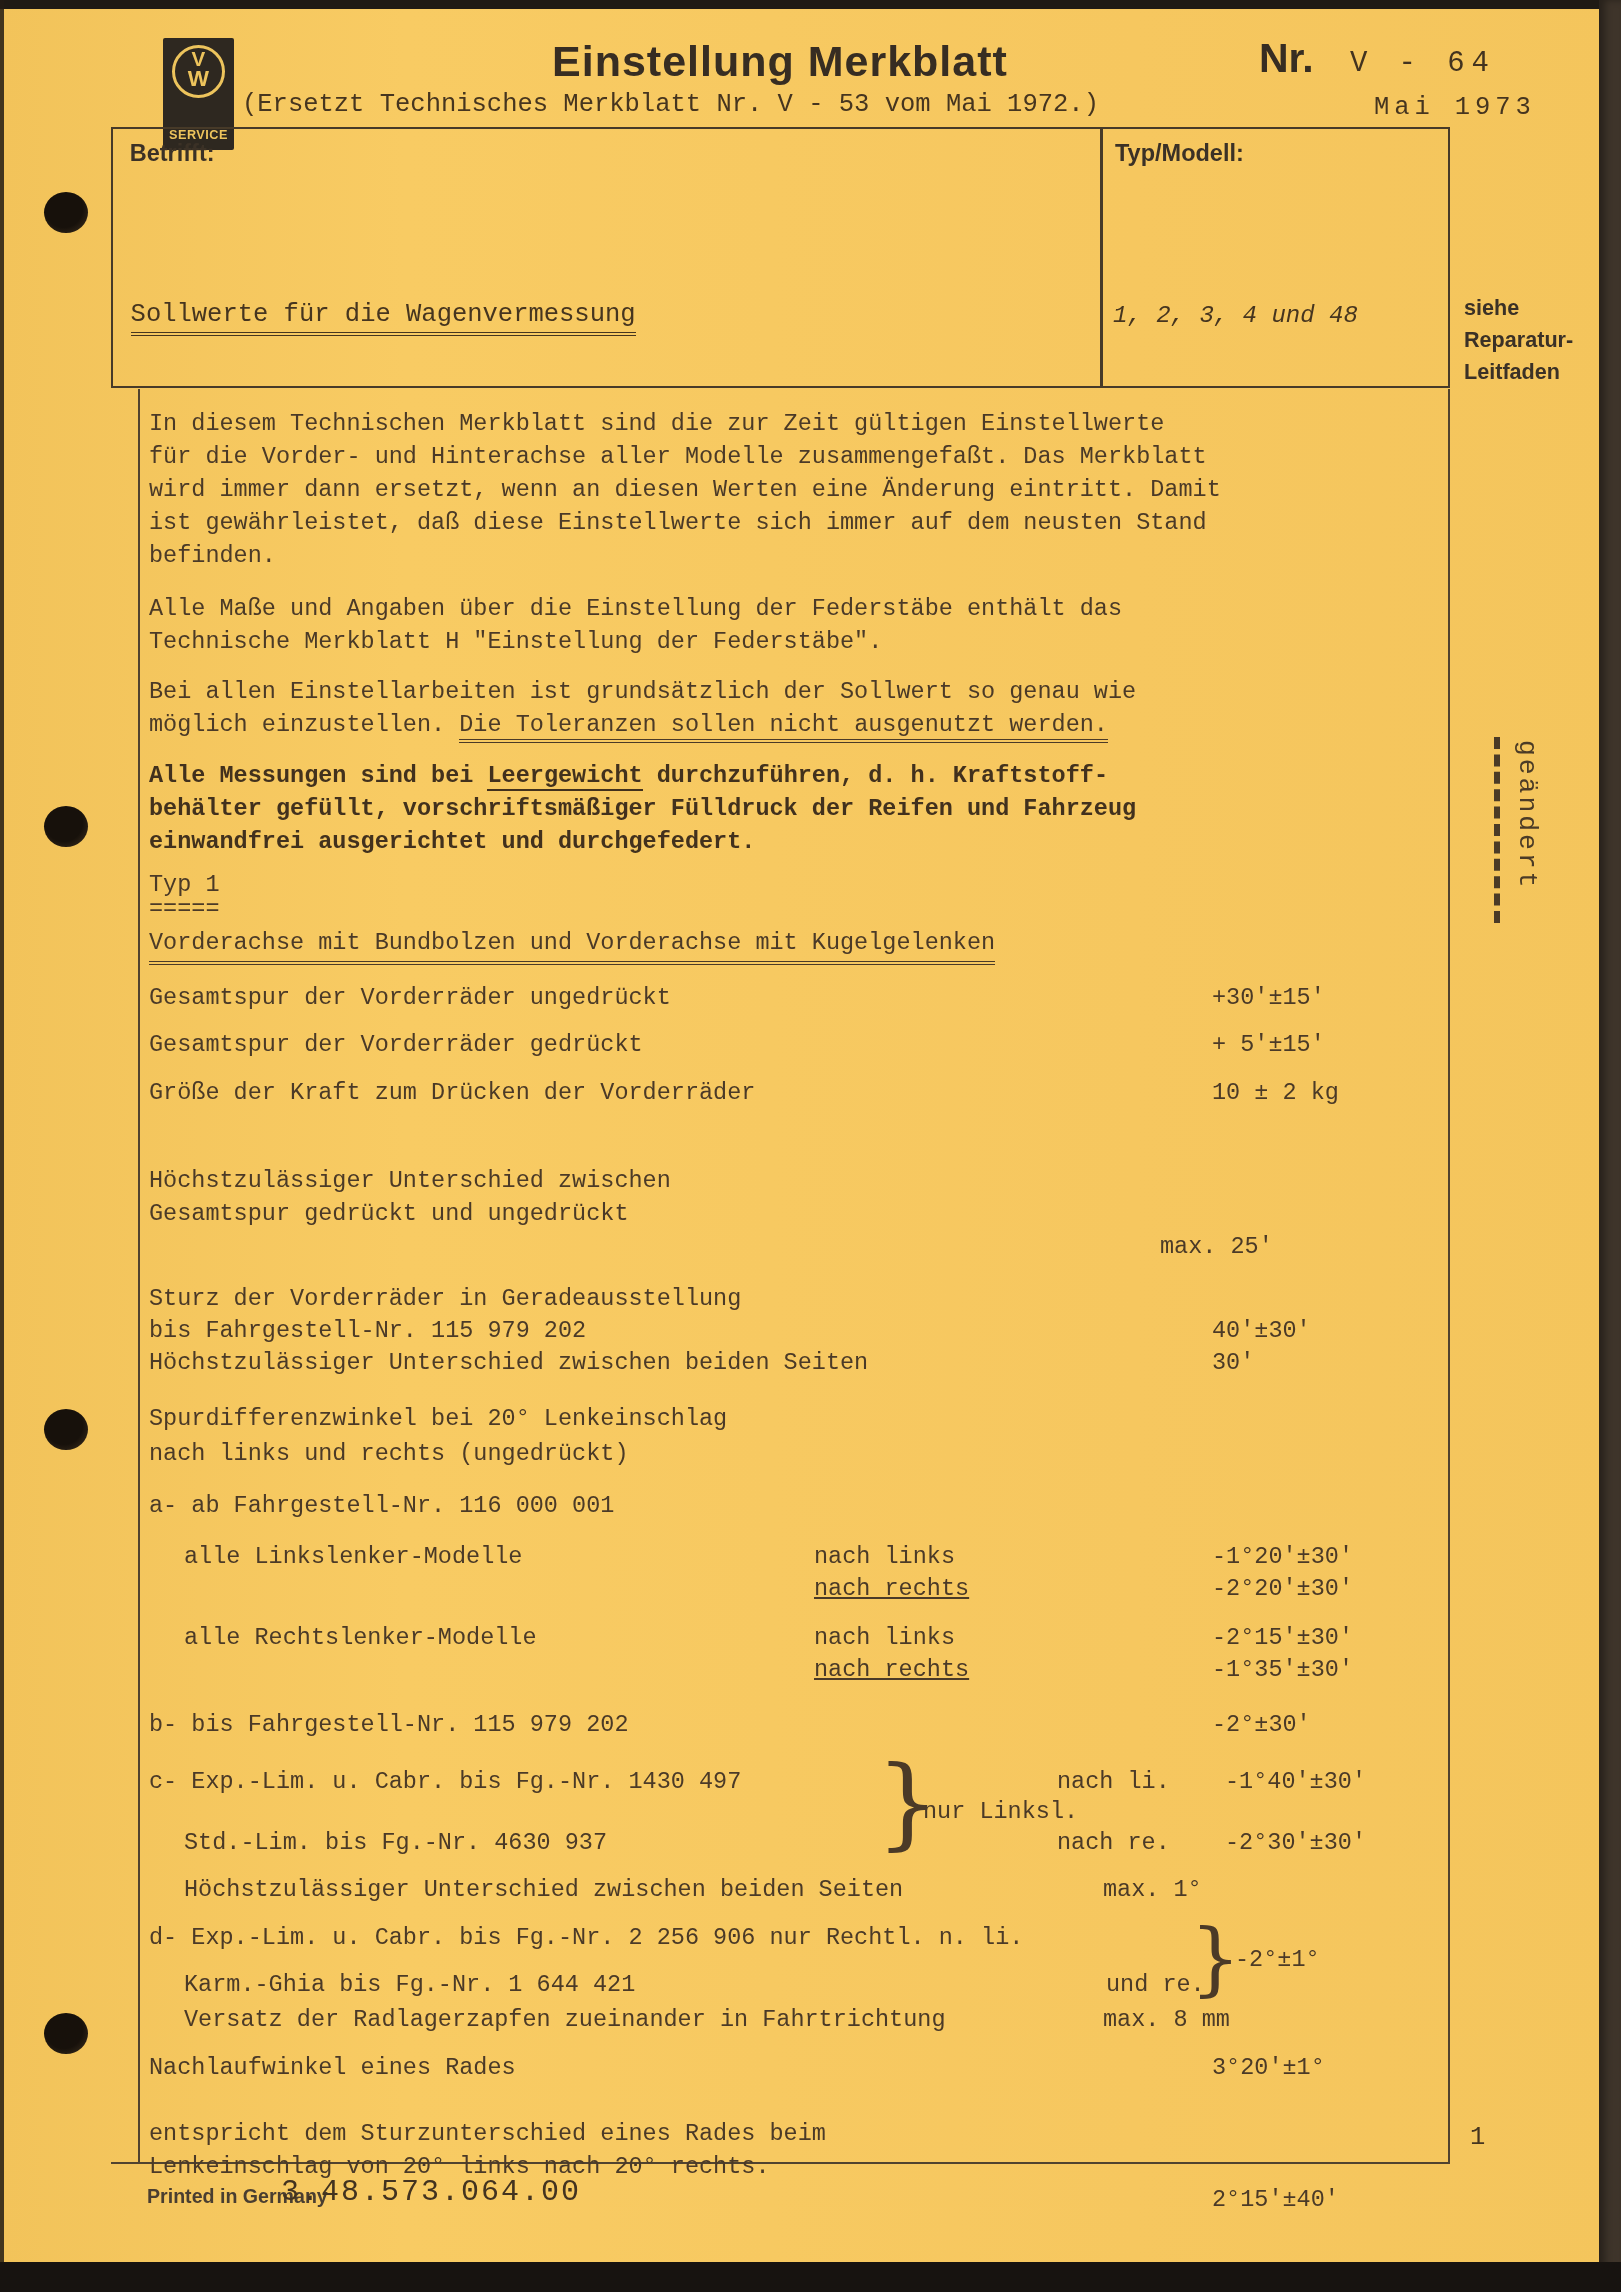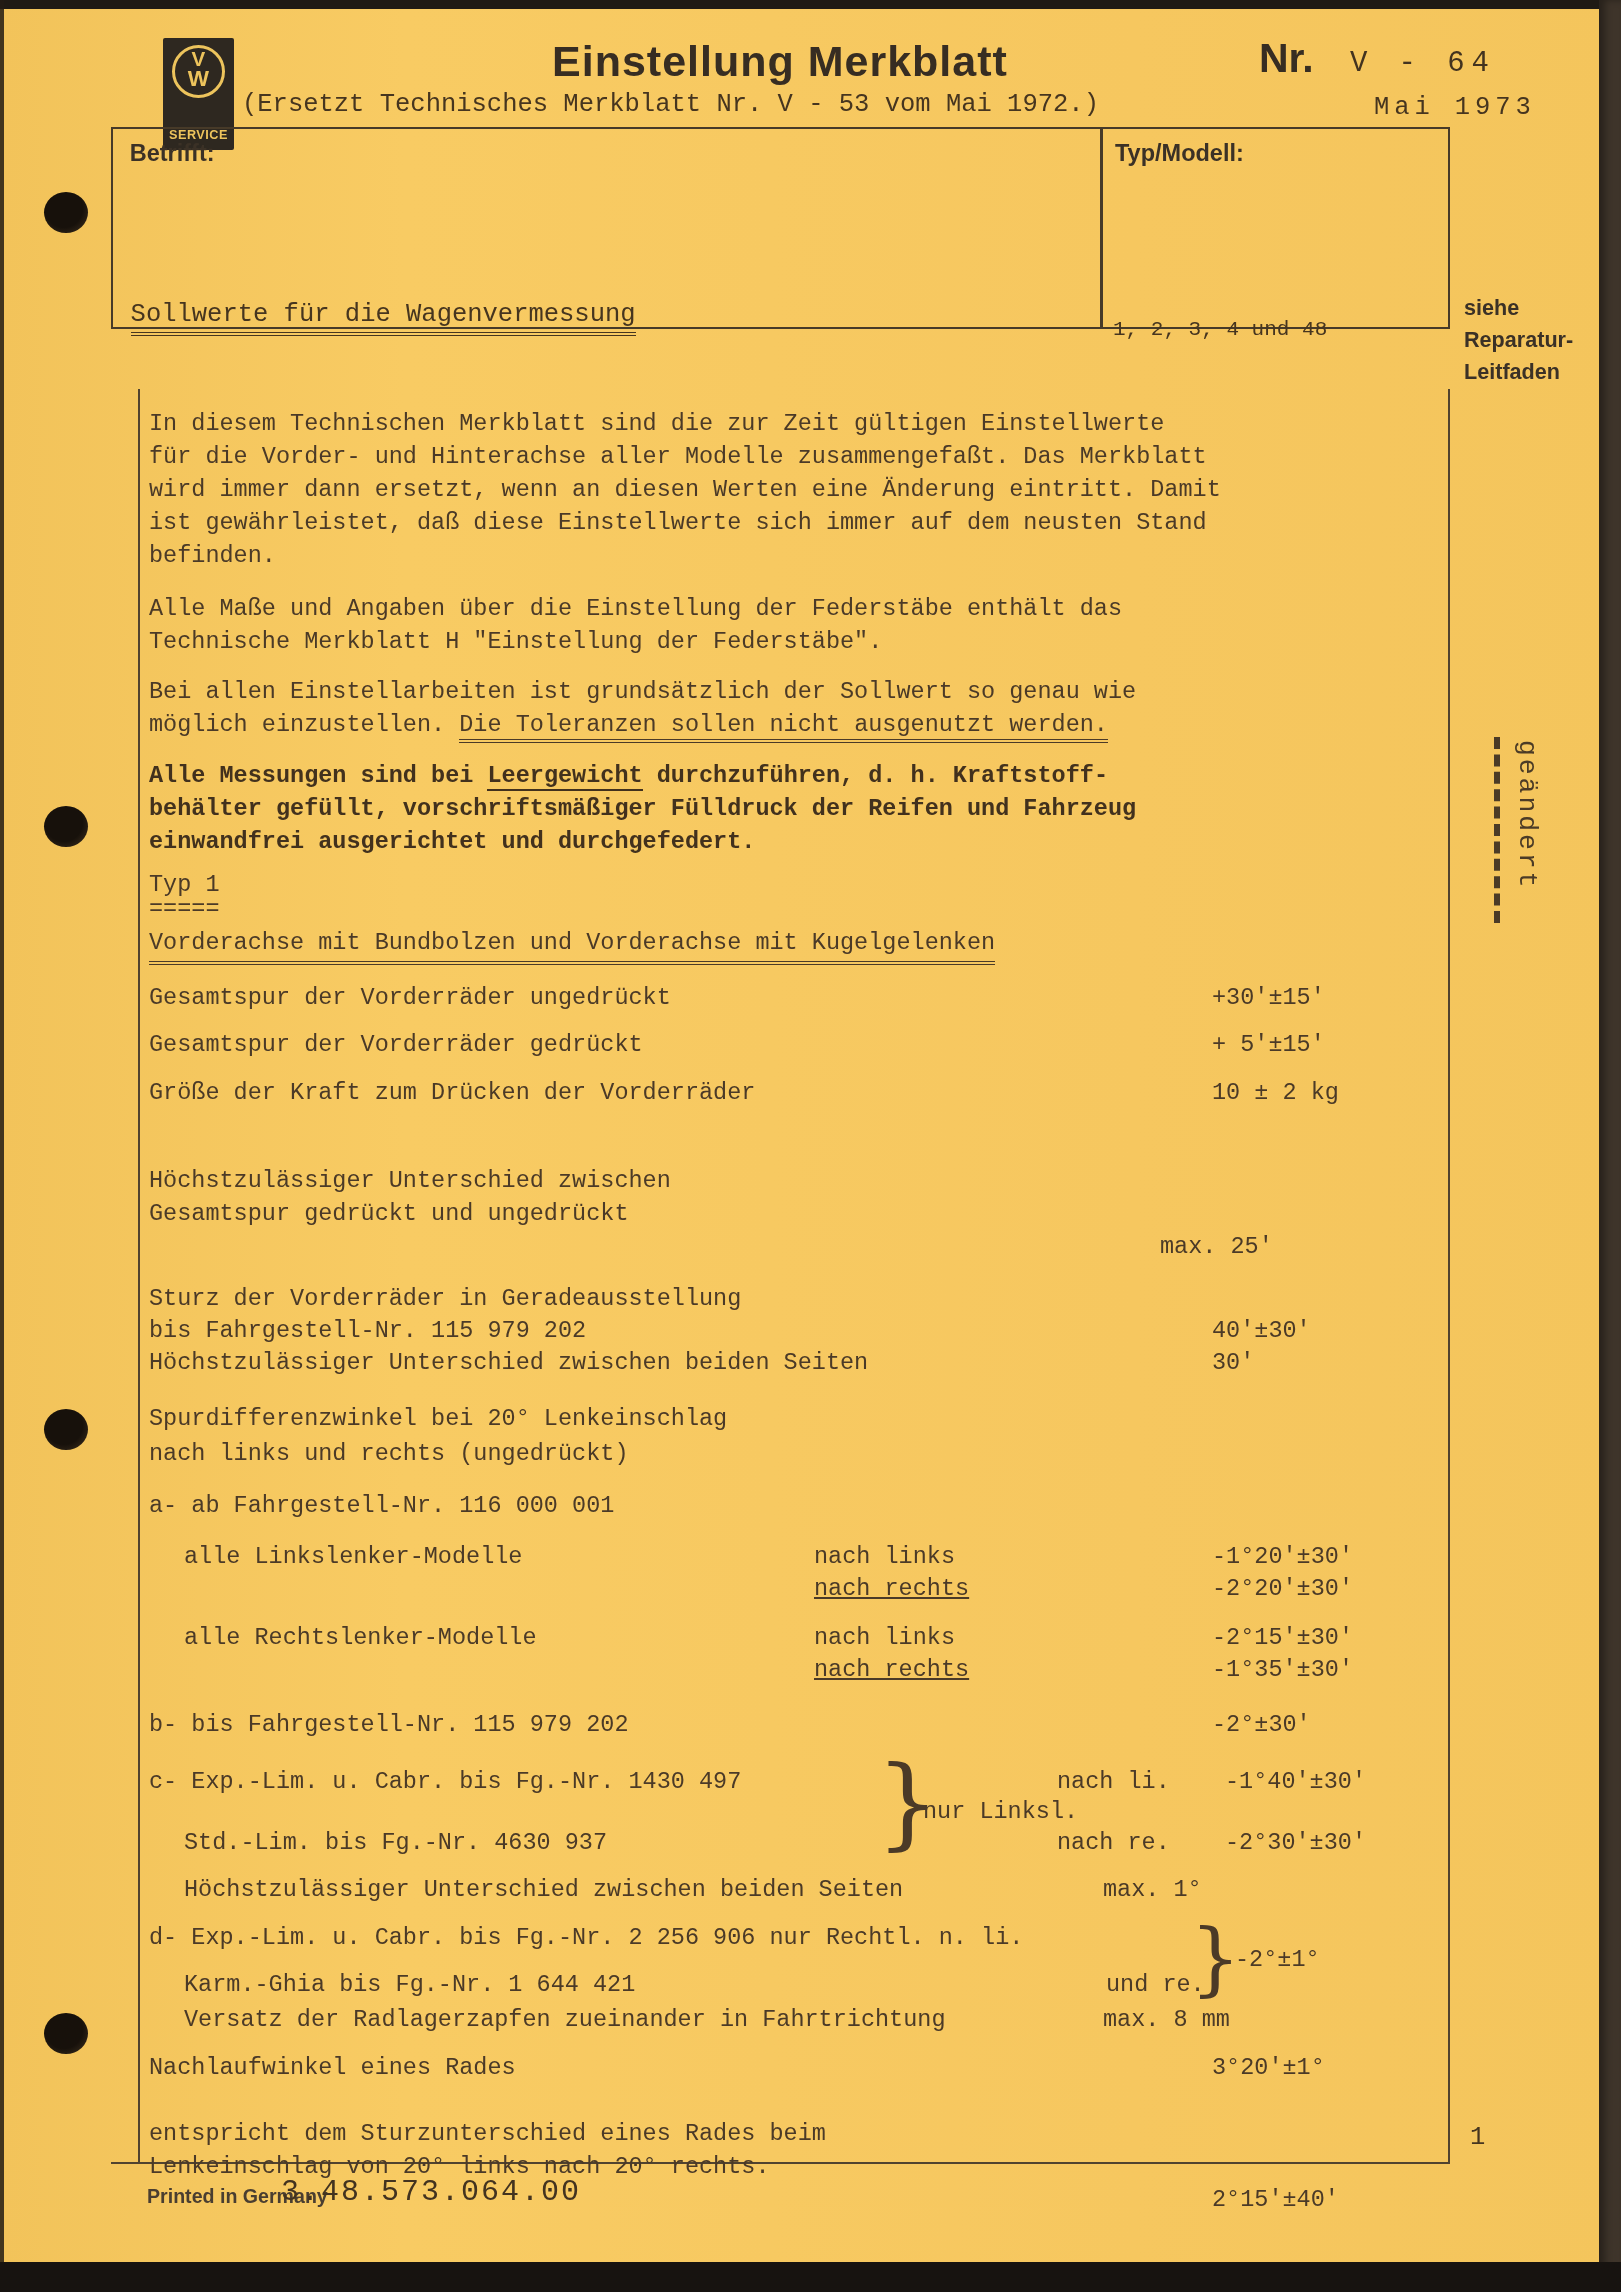--- a/index.html
+++ b/index.html
@@ -25,27 +25,27 @@
   .roundel{position:absolute;left:8.8px;top:6.9px;width:47px;height:47px;border:3.9px solid #edc45c;border-radius:50%;}
   .roundel .v{position:absolute;left:0;right:0;top:-1px;text-align:center;font-family:"Liberation Sans",sans-serif;font-weight:bold;font-size:20.6px;line-height:23.5px;color:#edc45c;}
   .roundel .w{position:absolute;left:0;right:0;top:18.6px;text-align:center;font-family:"Liberation Sans",sans-serif;font-weight:bold;font-size:22.5px;line-height:25.5px;color:#edc45c;}
   .service{position:absolute;left:0;right:0;bottom:7.8px;text-align:center;font-family:"Liberation Sans",sans-serif;font-weight:bold;font-size:12.7px;color:#edc45c;letter-spacing:0.5px;}
   .doc-title{position:absolute;left:552px;top:37px;font-family:"Liberation Sans",sans-serif;font-weight:bold;font-size:43px;color:#372d22;letter-spacing:1px;}
   .nr-label{position:absolute;left:1259px;top:35px;font-family:"Liberation Sans",sans-serif;font-weight:bold;font-size:41px;color:#372d22;}
   .nr-value{position:absolute;left:1350px;top:47px;font-size:29px;letter-spacing:6.9px;color:#43331f;}
   .replaces{position:absolute;left:242px;top:90px;font-size:25.5px;color:#46351f;}
   .doc-date{position:absolute;left:1374px;top:93px;font-size:25.5px;letter-spacing:4.9px;color:#46351f;}
   
-  .subject-box{position:absolute;left:111px;top:127px;width:1339px;height:202px;border:2.9px solid #473a28;box-sizing:border-box;}
+  .subject-box{position:absolute;left:111px;top:127px;width:1339px;height:261px;border:2.9px solid #473a28;box-sizing:border-box;}
   .subject-divider{position:absolute;left:987px;top:0;bottom:0;width:2.9px;background:#473a28;}
   .lbl{font-family:"Liberation Sans",sans-serif;font-weight:bold;font-size:23.5px;color:#3b3126;}
   .betrifft-lbl{position:absolute;left:16.7px;top:10.8px;}
   .typ-lbl{position:absolute;left:1002px;top:10.8px;}
   .subject-text{position:absolute;left:17.6px;top:171px;font-size:25.5px;color:#46351f;border-bottom:4.9px double #46351f;padding-bottom:2.9px;}
-  .typ-value{position:absolute;left:1000px;top:189px;font-size:21px;color:#46351f;}
+  .typ-value{position:absolute;left:1000px;top:173px;font-size:24px;color:#46351f;font-style:italic;}
   .siehe-note{position:absolute;left:1464px;top:292px;font-family:"Liberation Sans",sans-serif;font-weight:bold;font-size:21.6px;line-height:32px;color:#3b3126;}
   
   .vline{position:absolute;top:389px;height:1774px;width:0;border-left:2px solid #51432f;}
   .vline-l{left:138px;}
   .vline-r{left:1448px;}
   .hline-bottom{position:absolute;left:111px;top:2162px;width:1339px;height:0;border-top:2px solid #51432f;}
   
   .changed{position:absolute;left:1494px;top:737px;height:186px;border-left:6.9px dashed #4b3b26;}
   .changed-text{position:absolute;left:1512px;top:740px;writing-mode:vertical-rl;font-size:26.5px;letter-spacing:2.9px;color:#4b3b26;}
   

